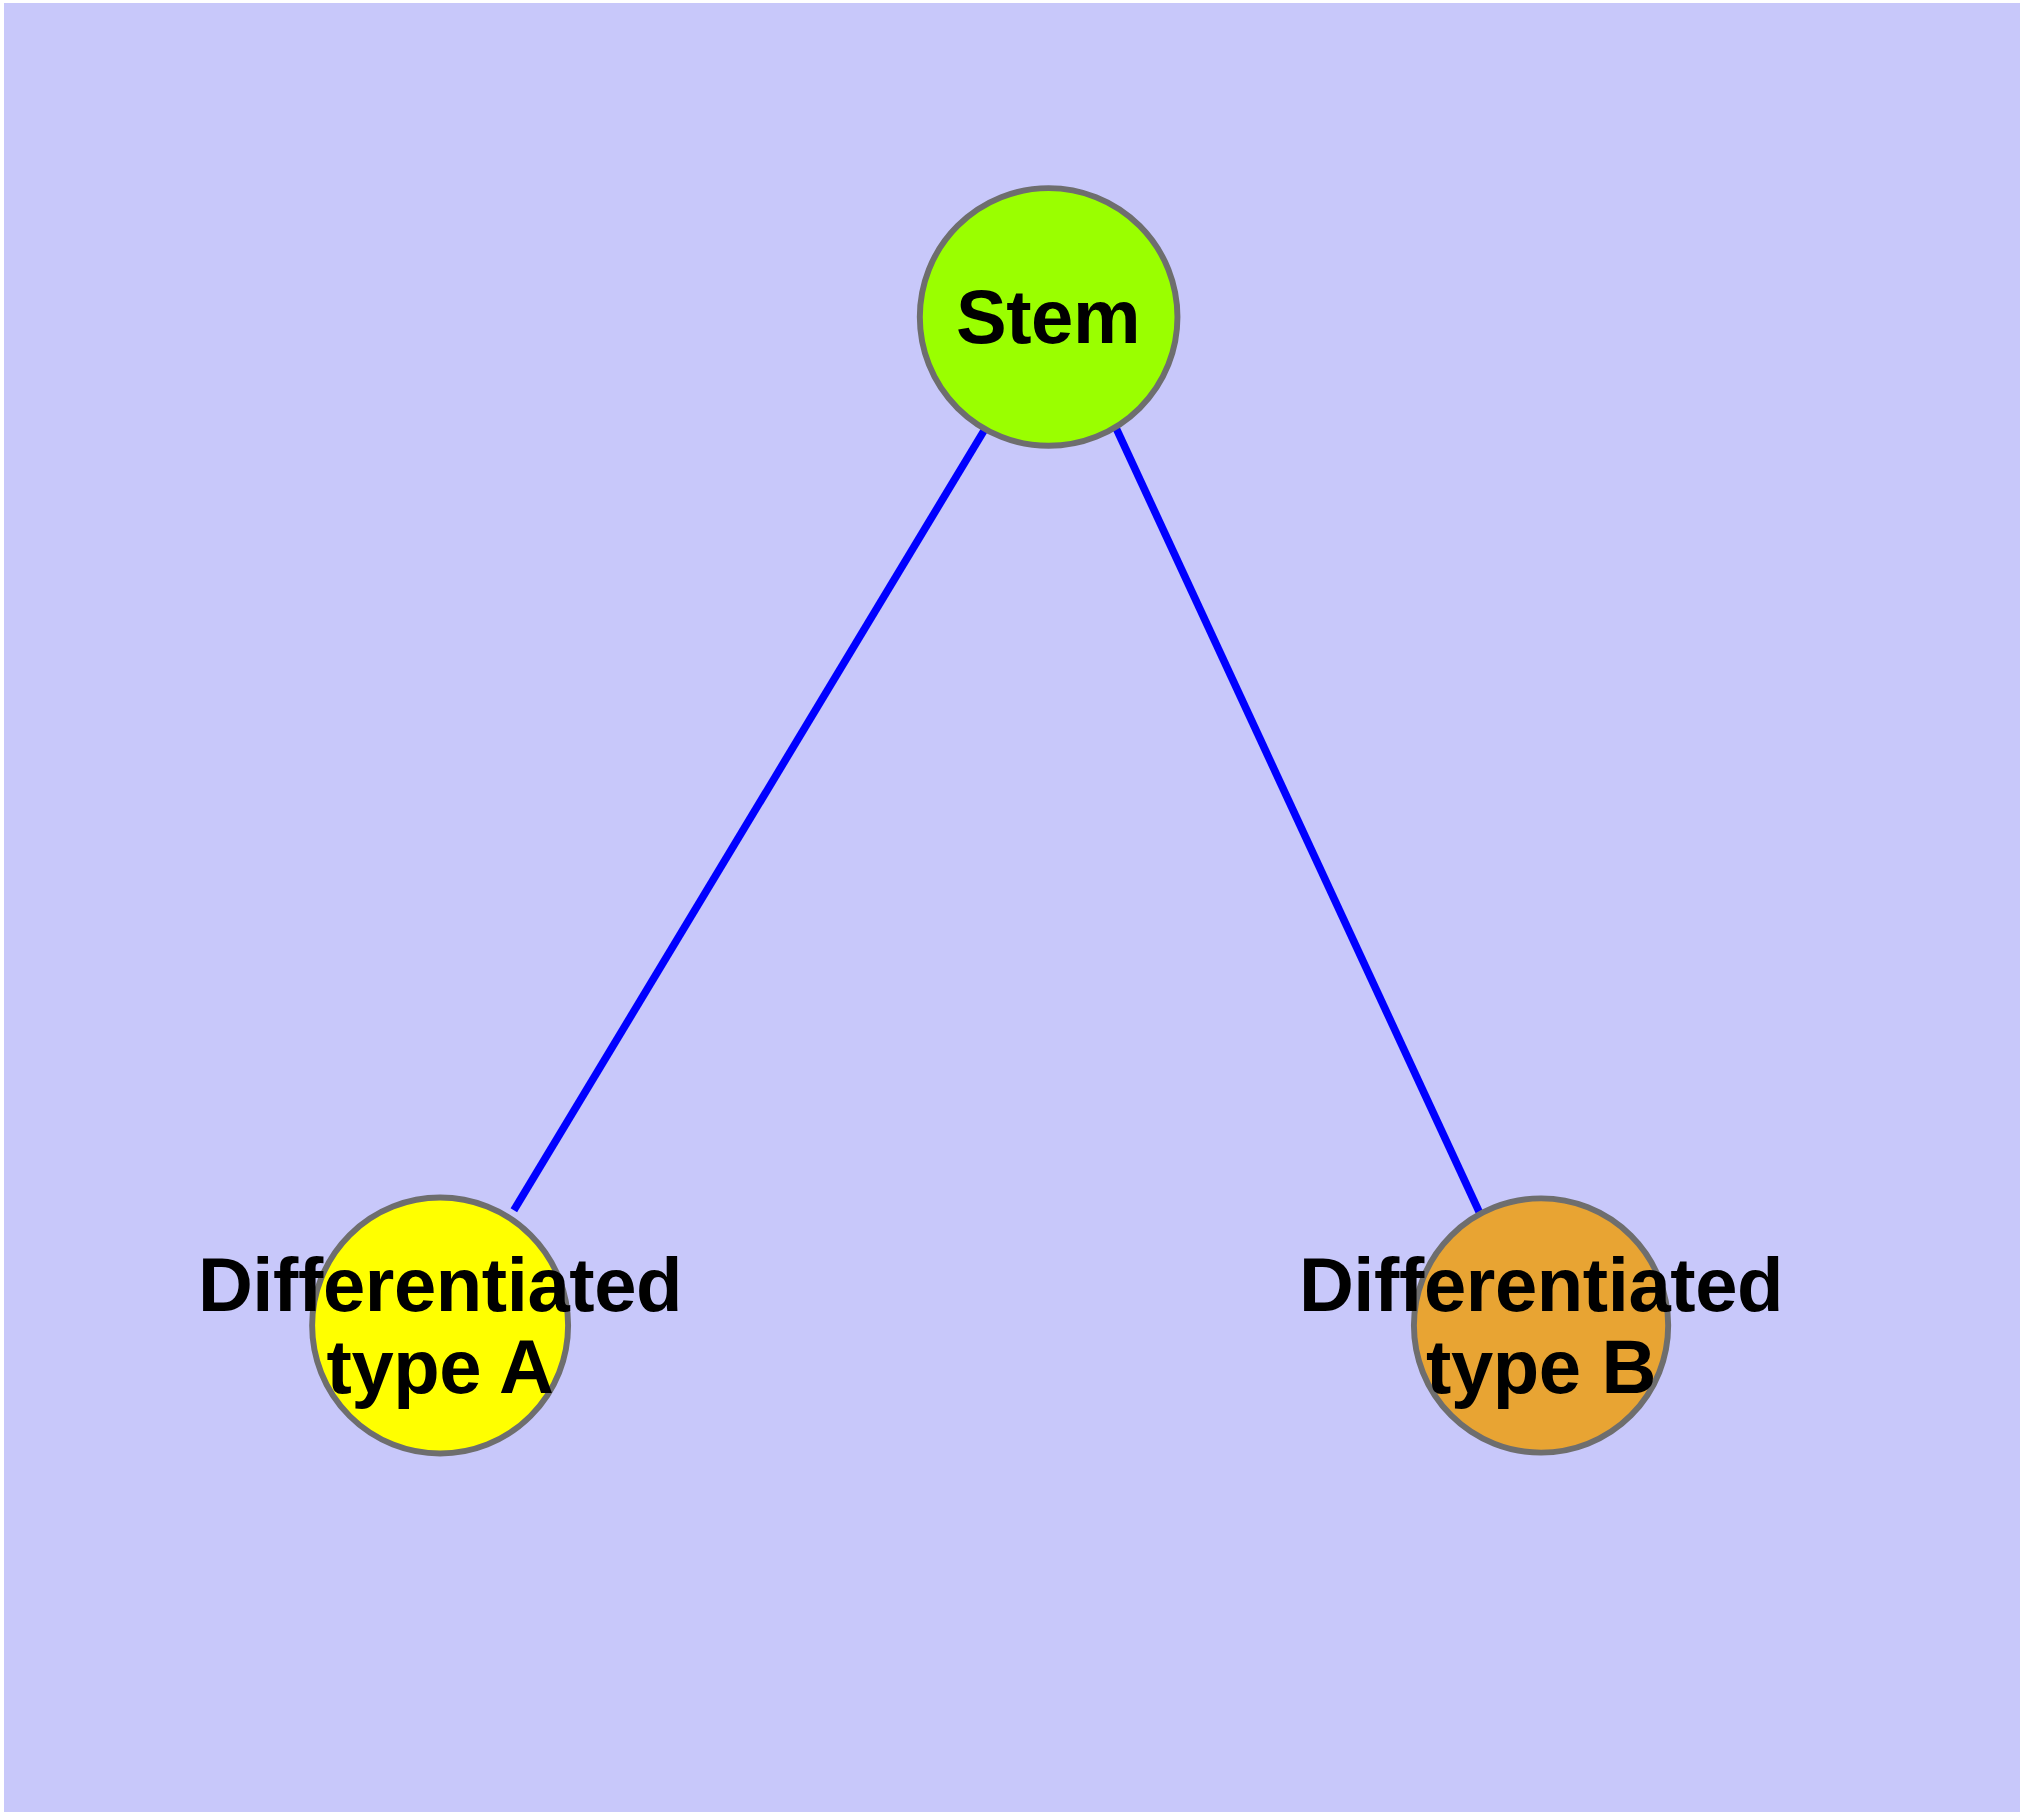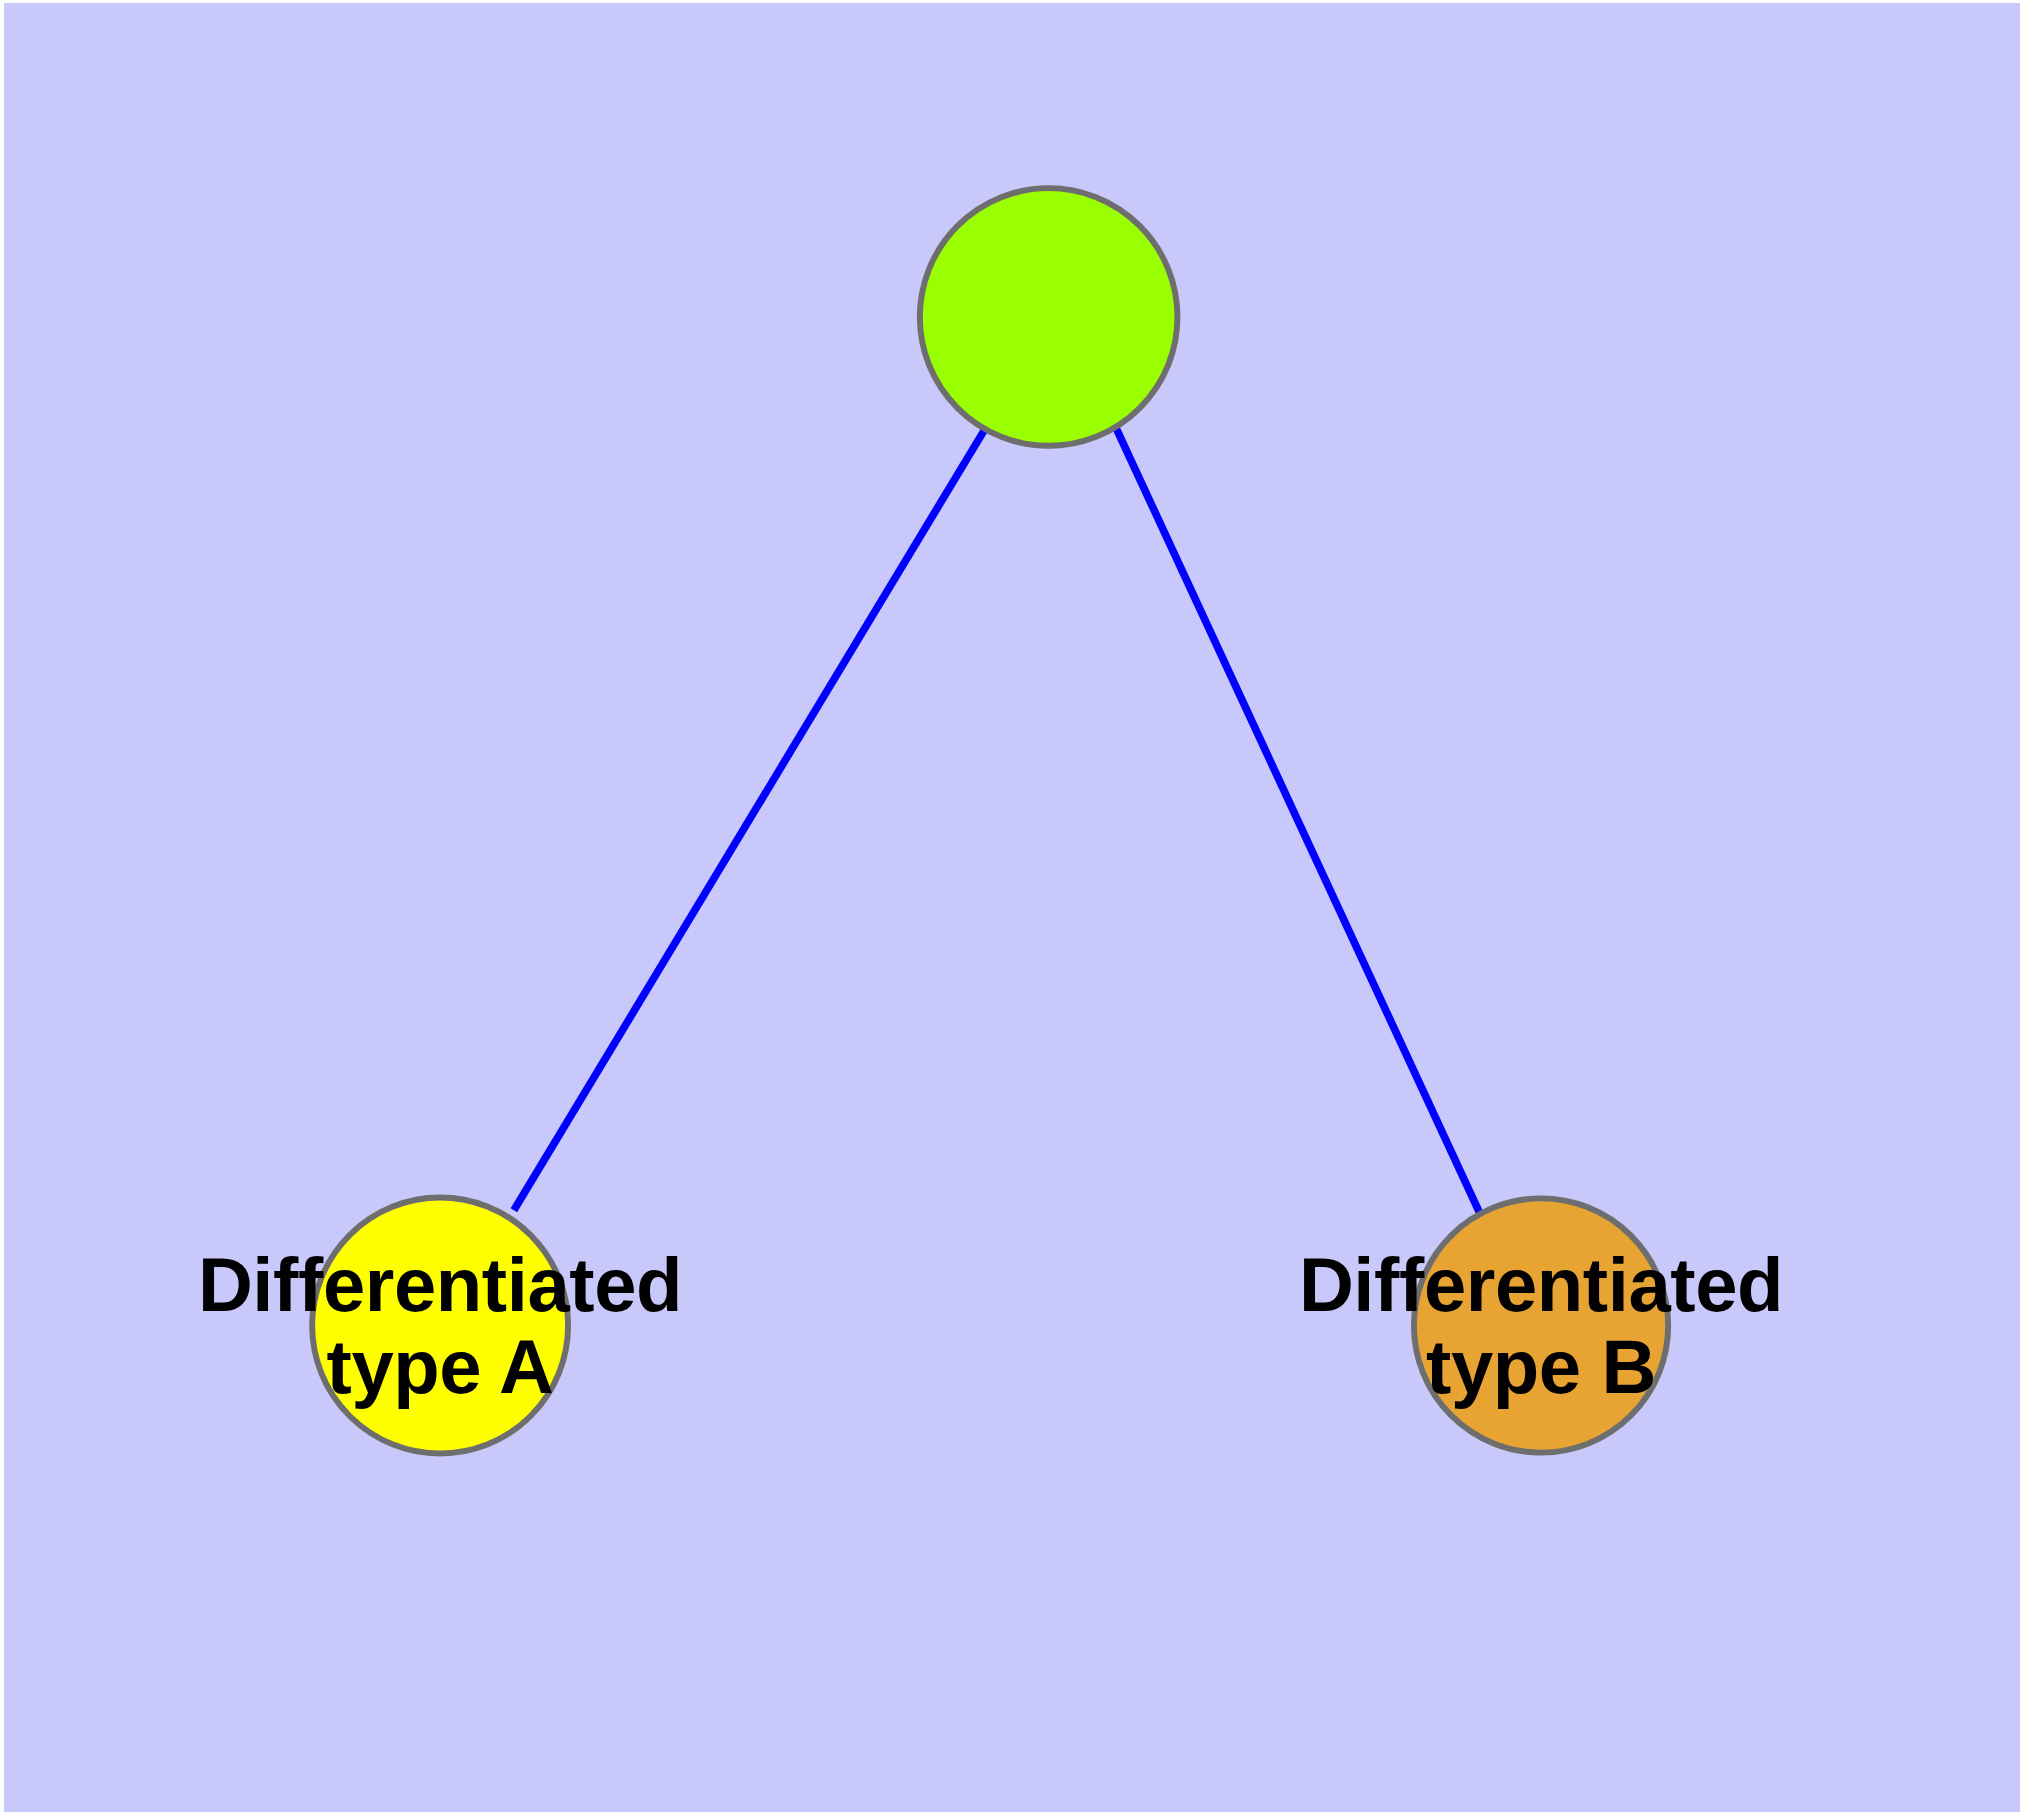--- a/index.html
+++ b/index.html
@@ -61,20 +61,21 @@
       <line class="edge" x1="1317" y1="506" x2="1745" y2="1430" stroke="#0000ff" stroke-width="9" stroke-linecap="butt"></line>
     </g>
 
     <g>
       <circle cx="1237" cy="374" r="152" fill="#9aff00" stroke="#6e6e6e" stroke-width="7"></circle>
       <circle cx="519" cy="1564" r="151" fill="#ffff00" stroke="#6e6e6e" stroke-width="7"></circle>
       <circle cx="1818" cy="1564" r="150" fill="#e8a433" stroke="#6e6e6e" stroke-width="7"></circle>
     </g>
   </svg>
 
+  <div class="node-label center" style="left: 1048px; top: 317px; color: rgb(0, 0, 0); font-size: 76px;">Stem</div>
 
   <div class="node-label center" style="left: 440px; top: 1326px; color: rgb(0, 0, 0); font-size: 76px;">Differentiated
 type A</div>
 
   <div class="node-label center" style="left: 1541px; top: 1326px; color: rgb(0, 0, 0); font-size: 76px;">Differentiated
 type B</div>
 
 </div>
 
 

